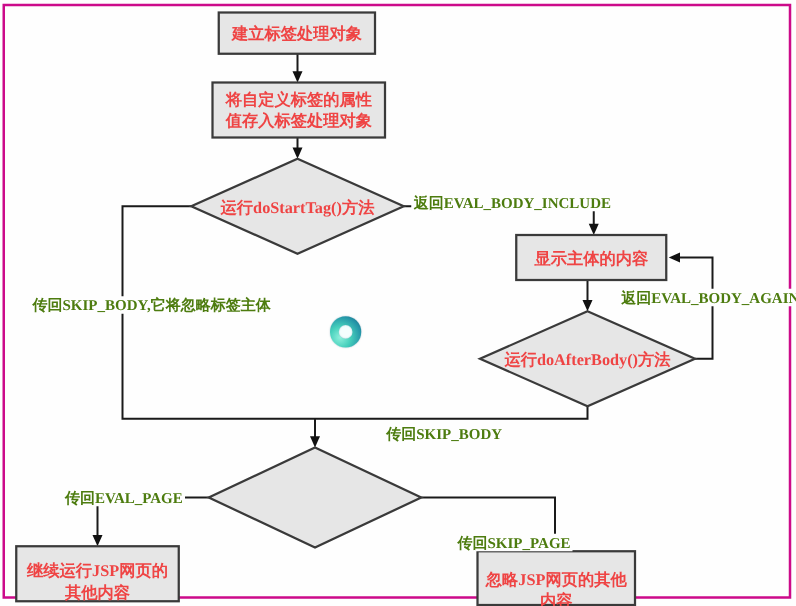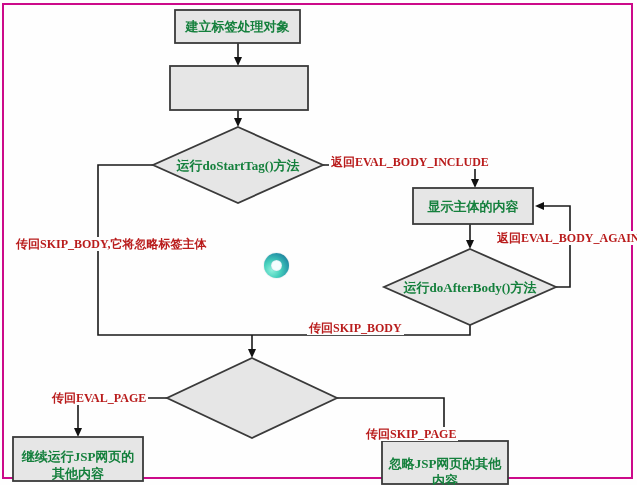--- a/index.html
+++ b/index.html
@@ -7,25 +7,25 @@
     position:relative;width:637px;height:485px;background:#FEFEFE;overflow:hidden;
     font-family:"Liberation Serif","DejaVu Serif",serif;
   }
   .frame{
     position:absolute;left:2px;top:3px;width:631px;height:476px;
     box-sizing:border-box;border:2px solid #CC0A8A;background:transparent;
   }
   svg{position:absolute;left:0;top:0;}
   .node-text{
     position:absolute;display:flex;flex-direction:column;align-items:center;justify-content:center;
-    text-align:center;font-weight:bold;color:#15803d;font-size:13px;line-height:17px;
+    text-align:center;font-weight:bold;color:#ef4444;font-size:13px;line-height:17px;
     pointer-events:none;
   }
   .edge-label{
-    position:absolute;background:#FEFEFE;font-weight:bold;color:#b91c1c;
+    position:absolute;background:#FEFEFE;font-weight:bold;color:#4d7c0f;
     font-size:12px;line-height:14px;padding:0 2px;white-space:nowrap;
   }
   .ring{
     position:absolute;left:264px;top:253px;width:25px;height:25px;border-radius:50%;
     background:radial-gradient(circle at 32% 68%, #8FF0DC 0%, #46D0BC 35%, #2596A8 70%, #155A78 100%);
     box-shadow:0 0 1px rgba(20,90,120,.5);
   }
   .ring-hole{
     position:absolute;left:7px;top:7px;width:11px;height:11px;border-radius:50%;
     background:#F4FEFE;box-shadow:inset 0 0 1px rgba(30,127,150,.6);
@@ -70,20 +70,24 @@
       <rect x="413" y="188" width="120" height="36"></rect>
       <polygon points="470,249 556,287 470,325 384,287"></polygon>
       <polygon points="252,358 337,398 252,438 167,398"></polygon>
       <rect x="13" y="437" width="130" height="44"></rect>
       <rect x="382" y="441" width="126" height="43"></rect>
     </g>
   </svg>
 
   <div class="node-text" style="left:175px;top:10px;width:125px;height:33px;">建立标签处理对象</div>
 
+  <div class="node-text" style="left:170px;top:66px;width:138px;height:44px;">
+    <div>将自定义标签的属性</div>
+    <div>值存入标签处理对象</div>
+  </div>
 
   <div class="node-text" style="left:153px;top:127px;width:170px;height:76px;">运行doStartTag()方法</div>
 
   <div class="node-text" style="left:413px;top:188px;width:120px;height:36px;">显示主体的内容</div>
 
   <div class="node-text" style="left:384px;top:249px;width:172px;height:76px;">运行doAfterBody()方法</div>
 
 
   <div class="node-text" style="left:13px;top:437px;width:130px;height:56px;">
     <div>继续运行JSP网页的</div>
@@ -92,23 +96,23 @@
 
   <div class="node-text" style="left:382px;top:441px;width:126px;height:61px;">
     <div>忽略JSP网页的其他</div>
     <div>内容</div>
   </div>
 
   <div class="edge-label" style="left:329px;top:155px;">返回EVAL_BODY_INCLUDE</div>
 
   <div class="edge-label" style="left:495px;top:231px;">返回EVAL_BODY_AGAIN</div>
 
-  <div class="edge-label" style="left:4px;top:237px;padding-left:12px;">传回SKIP_BODY,它将忽略标签主体</div>
+  <div class="edge-label" style="left:14px;top:237px;padding-left:12px;">传回SKIP_BODY,它将忽略标签主体</div>
 
-  <div class="edge-label" style="left:307px;top:321px;">传回SKIP_BODY</div>
+  <div class="edge-label" style="left:307px;top:340px;">传回SKIP_BODY</div>
 
   <div class="edge-label" style="left:50px;top:391px;">传回EVAL_PAGE</div>
 
   <div class="edge-label" style="left:364px;top:391px;margin-top:36px;">传回SKIP_PAGE</div>
 
   <div class="ring">
     <div class="ring-hole"></div>
   </div>
 
 </div>

